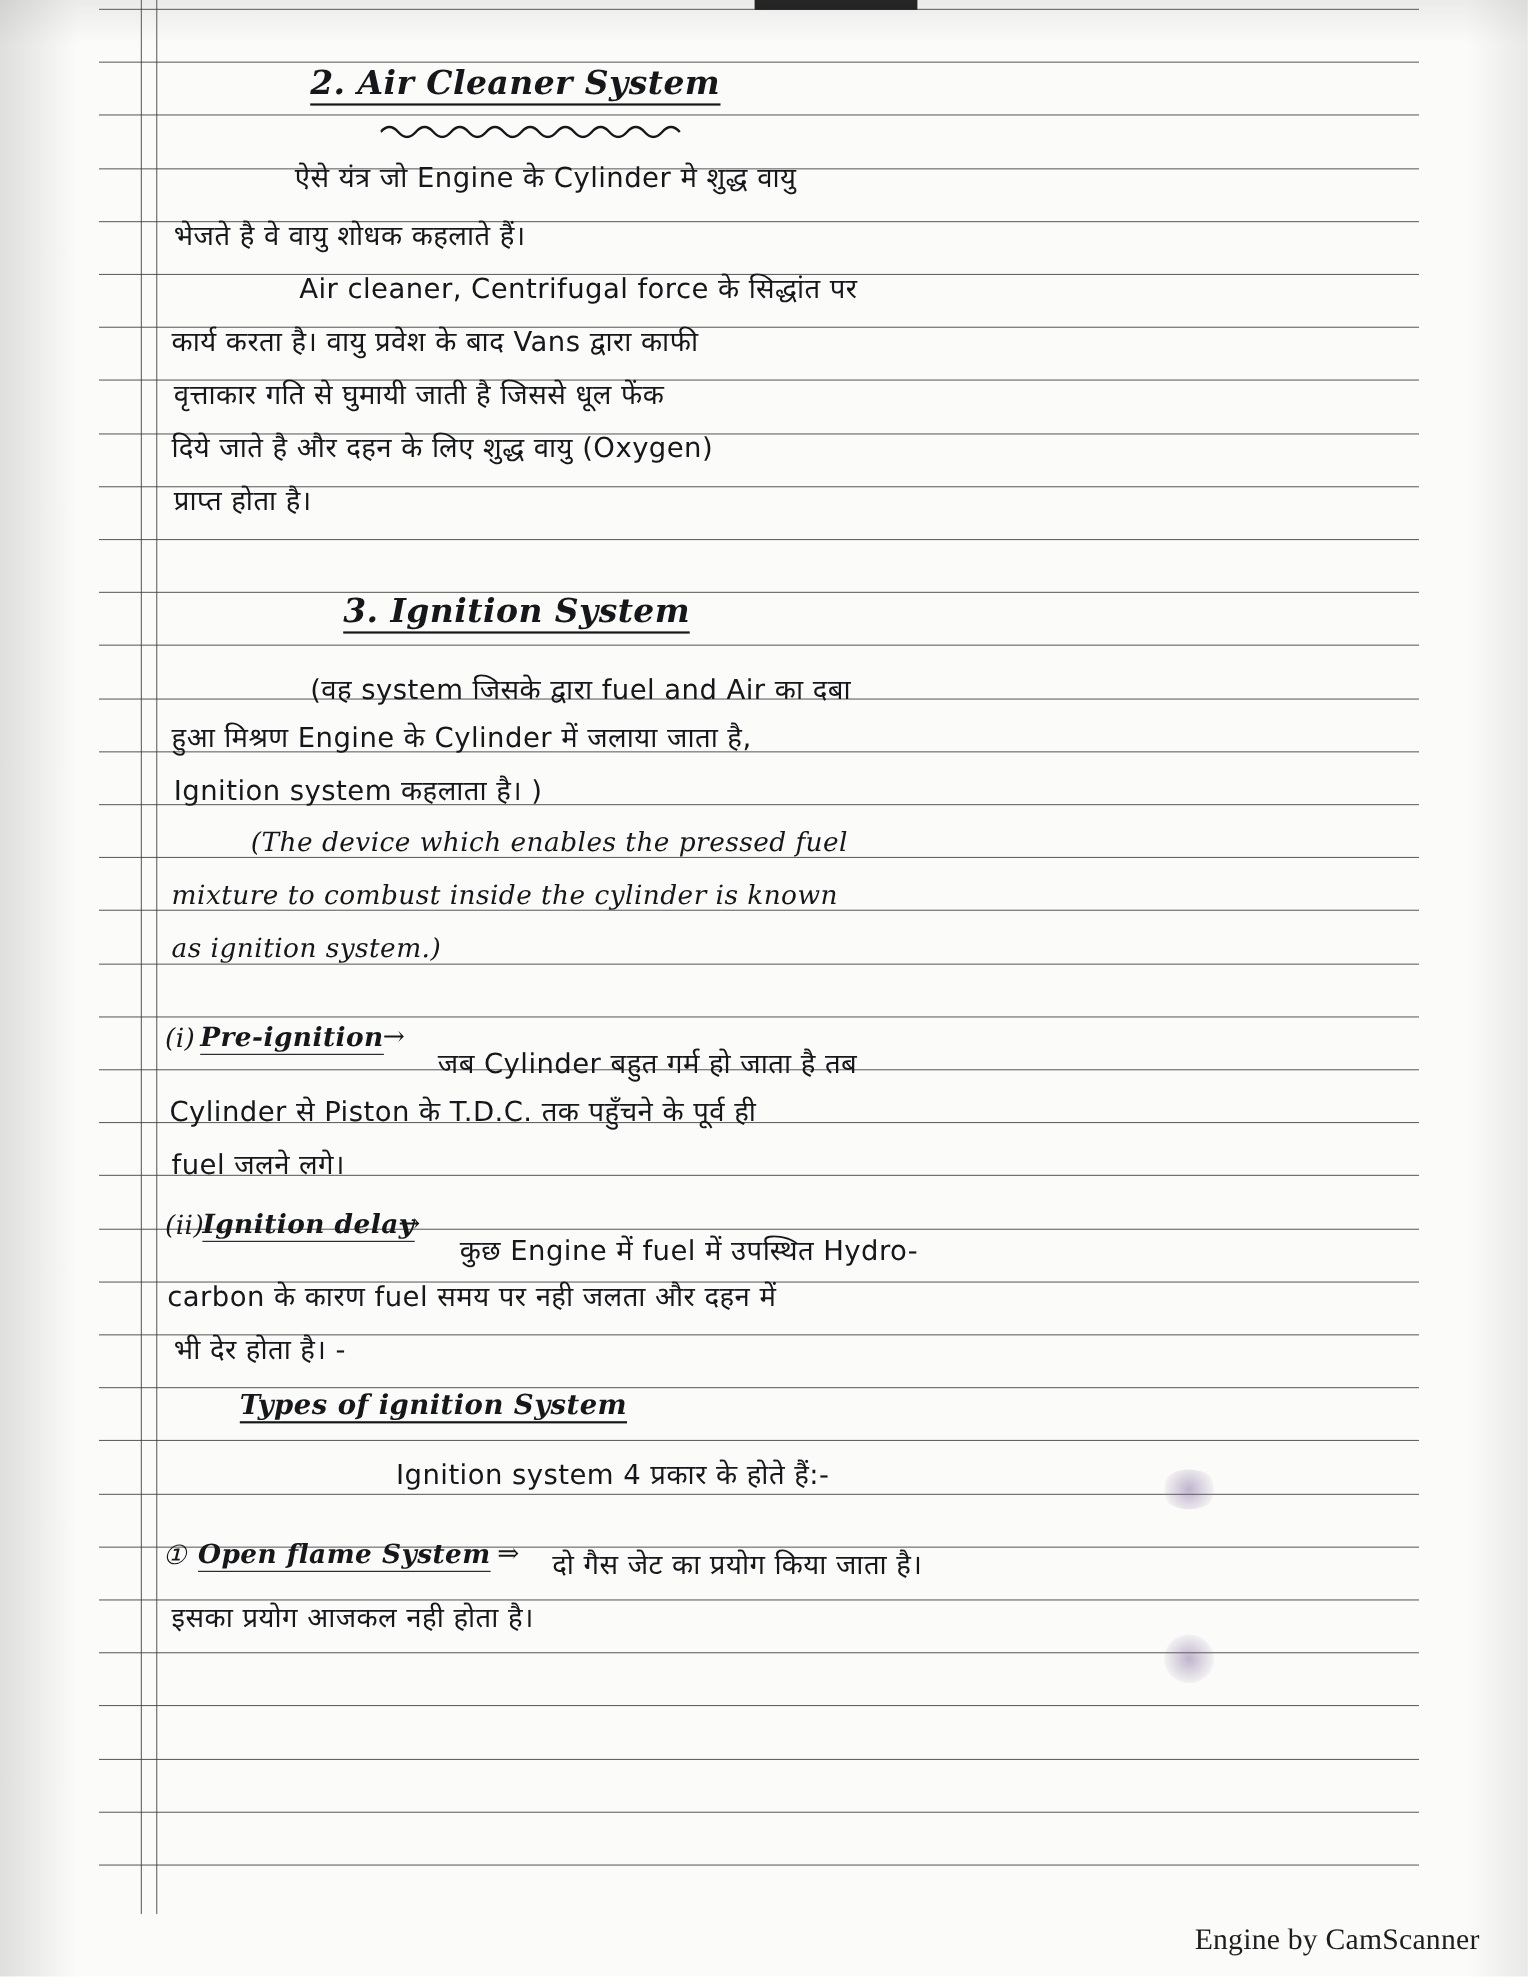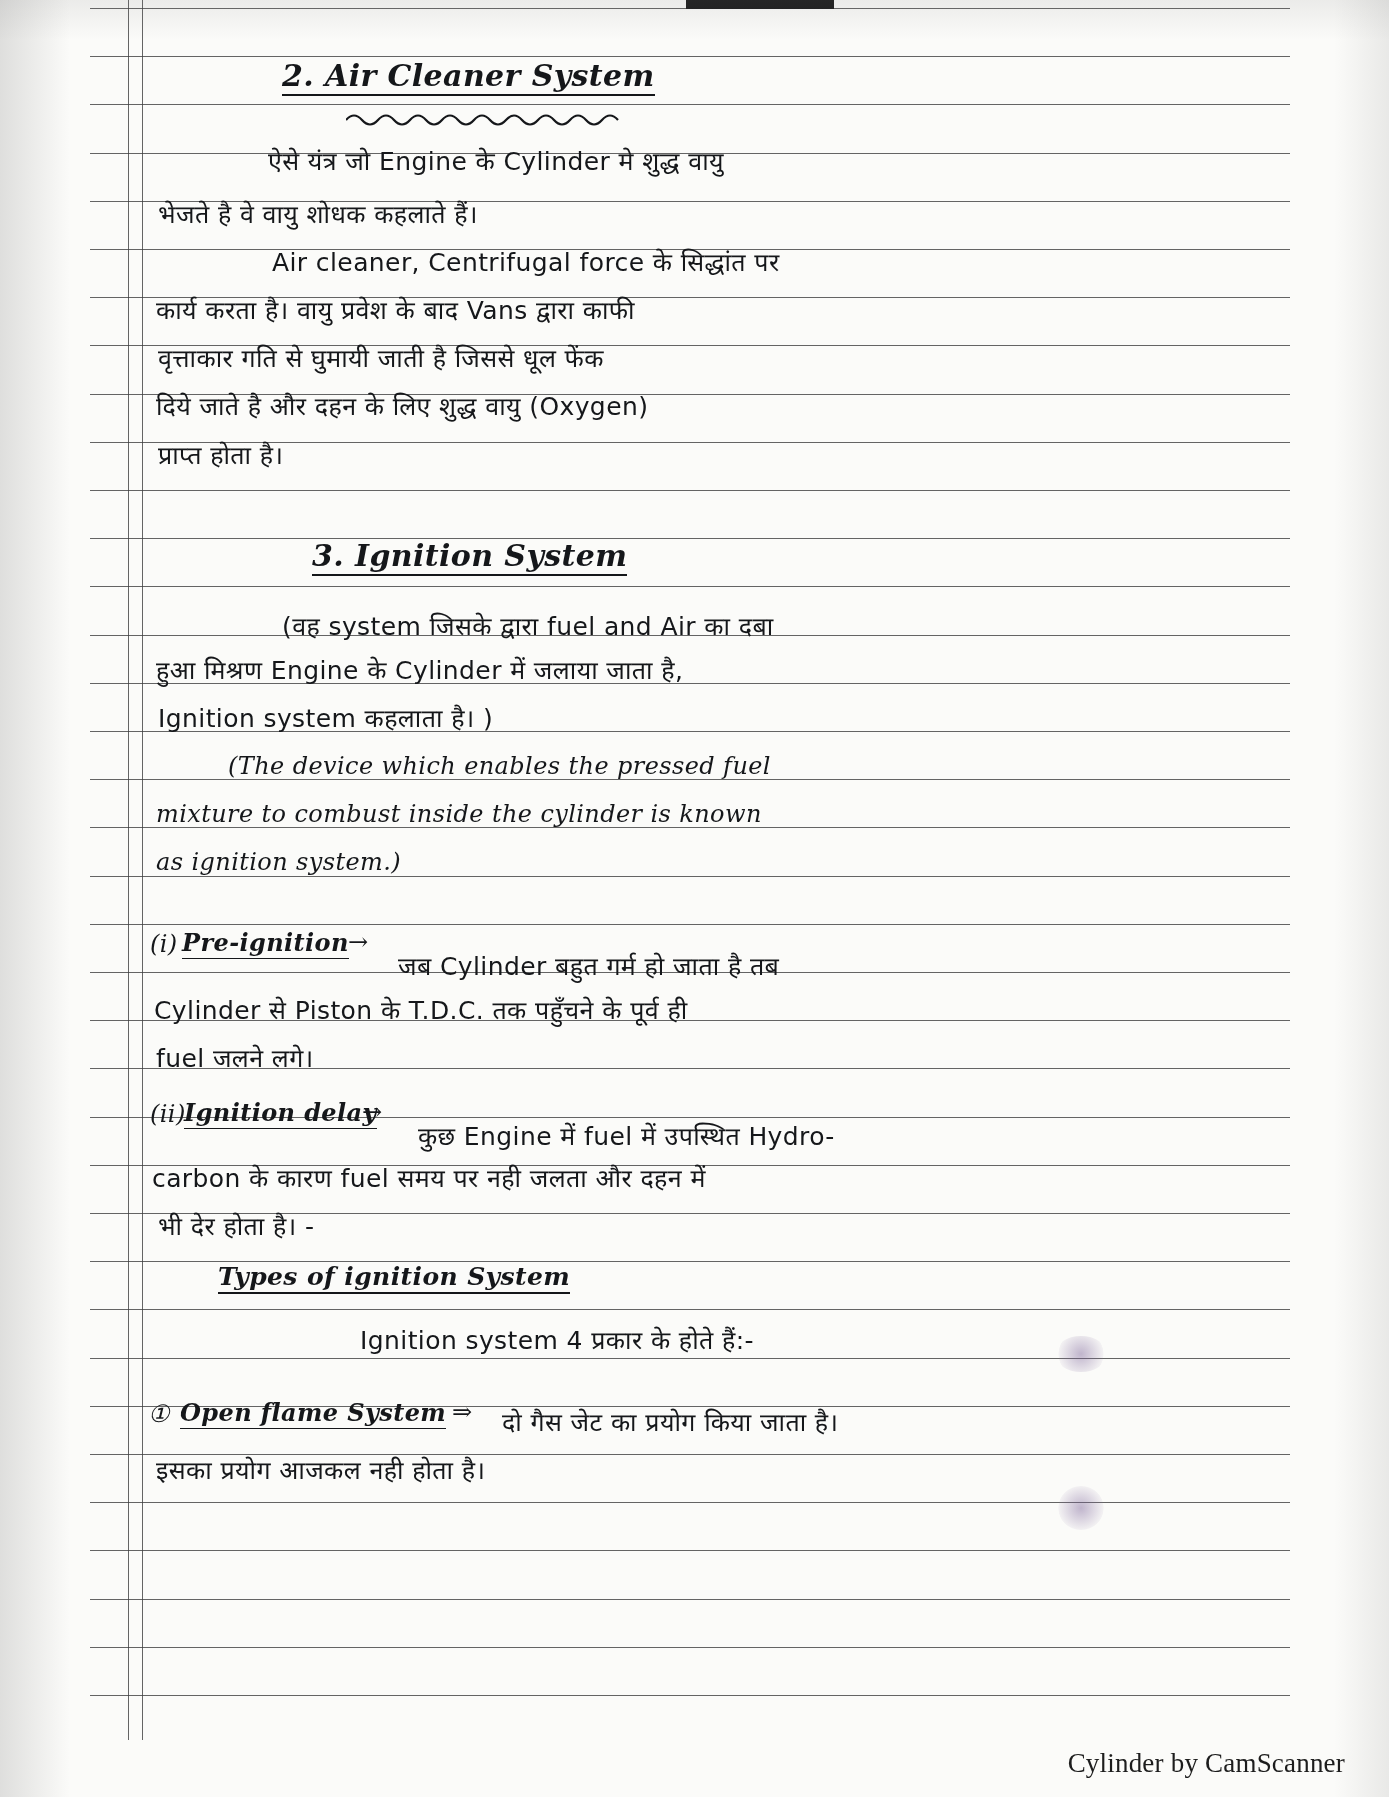--- a/index.html
+++ b/index.html
@@ -251,14 +251,14 @@
   <div class="hw body-line" style="left:452px; top:1398px;">⇒</div>
   <div class="hw body-line dev" style="left:502px; top:1404px;">दो गैस जेट का प्रयोग किया जाता है।</div>
   <div class="hw body-line dev" style="left:156px; top:1452px;">इसका प्रयोग आजकल नही होता है।</div>
 
   <div class="smudge" style="left:1055px; top:1336px; width:52px; height:36px;"></div>
   <div class="smudge" style="left:1058px; top:1486px; width:46px; height:44px;"></div>
 
 </div>
 
 <div id="footer">
-  <span id="footer-text">Cylinder by CamScanner</span>
+  <span id="footer-text">Engine by CamScanner</span>
 </div>
 
 </body></html>

